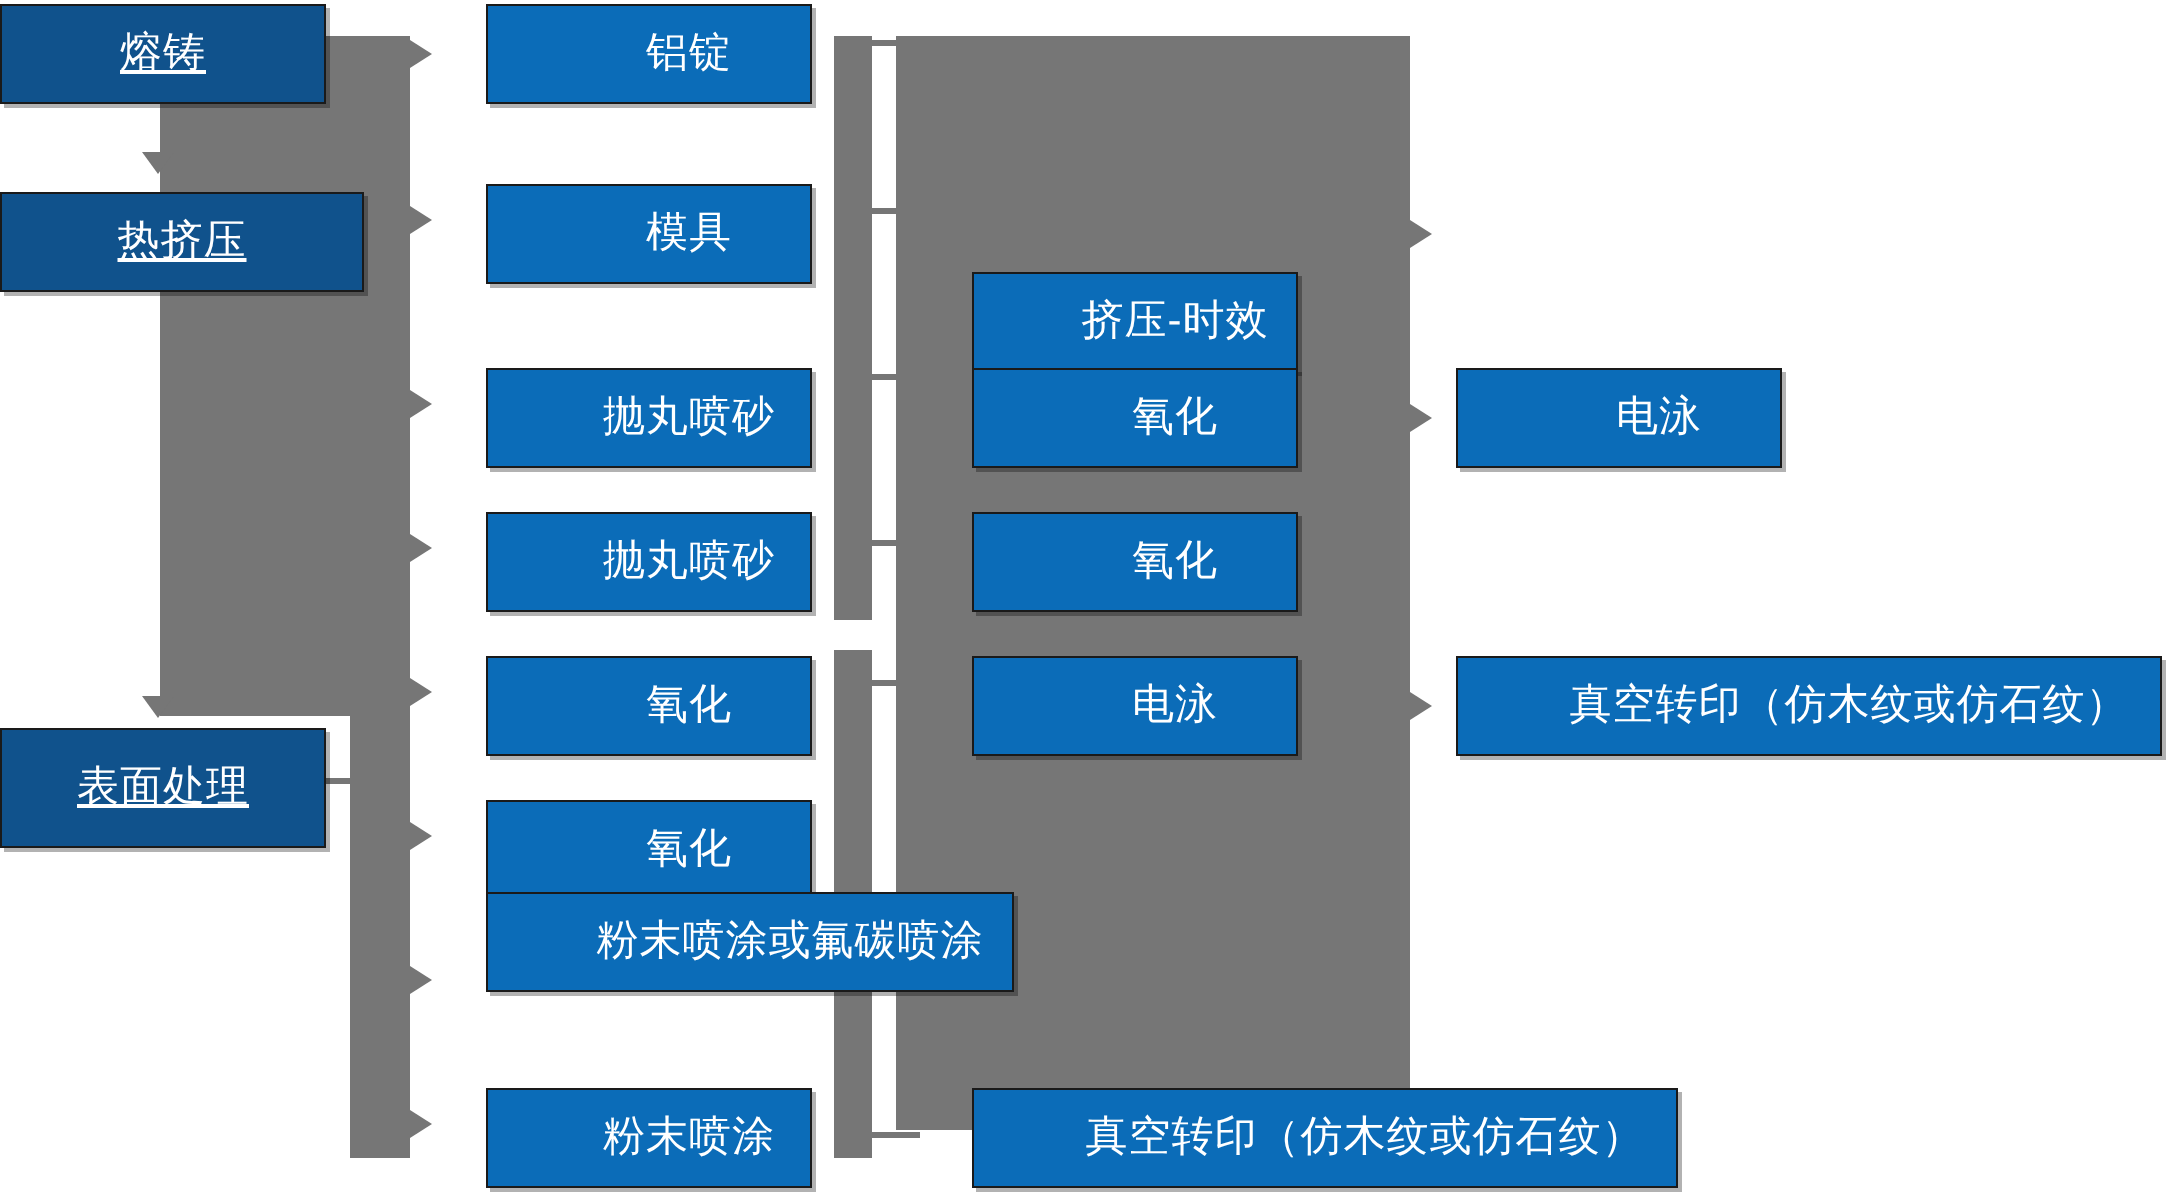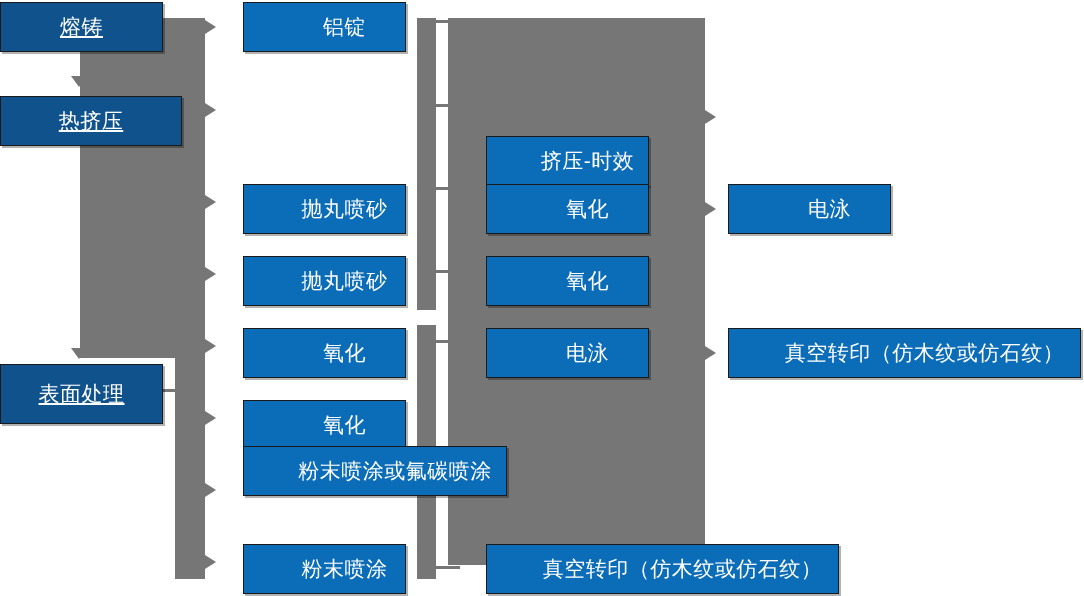--- a/index.html
+++ b/index.html
@@ -118,20 +118,23 @@
   <div class="box dark" style="left:0px; top:96px; width:182px; height:50px;">
     <span>热挤压</span>
   </div>
   <div class="box dark" style="left:0px; top:364px; width:163px; height:60px;">
     <span>表面处理</span>
   </div>
 
   <div class="box bright" style="left:243px; top:2px; width:163px; height:50px;">
     <span>铝锭</span>
   </div>
+  <div class="box bright" style="left:243px; top:92px; width:163px; height:50px;">
+    <span>模具</span>
+  </div>
   <div class="box bright" style="left:243px; top:184px; width:163px; height:50px;">
     <span>抛丸喷砂</span>
   </div>
   <div class="box bright" style="left:243px; top:256px; width:163px; height:50px;">
     <span>抛丸喷砂</span>
   </div>
   <div class="box bright" style="left:243px; top:328px; width:163px; height:50px;">
     <span>氧化</span>
   </div>
   <div class="box bright" style="left:243px; top:400px; width:163px; height:50px;">

